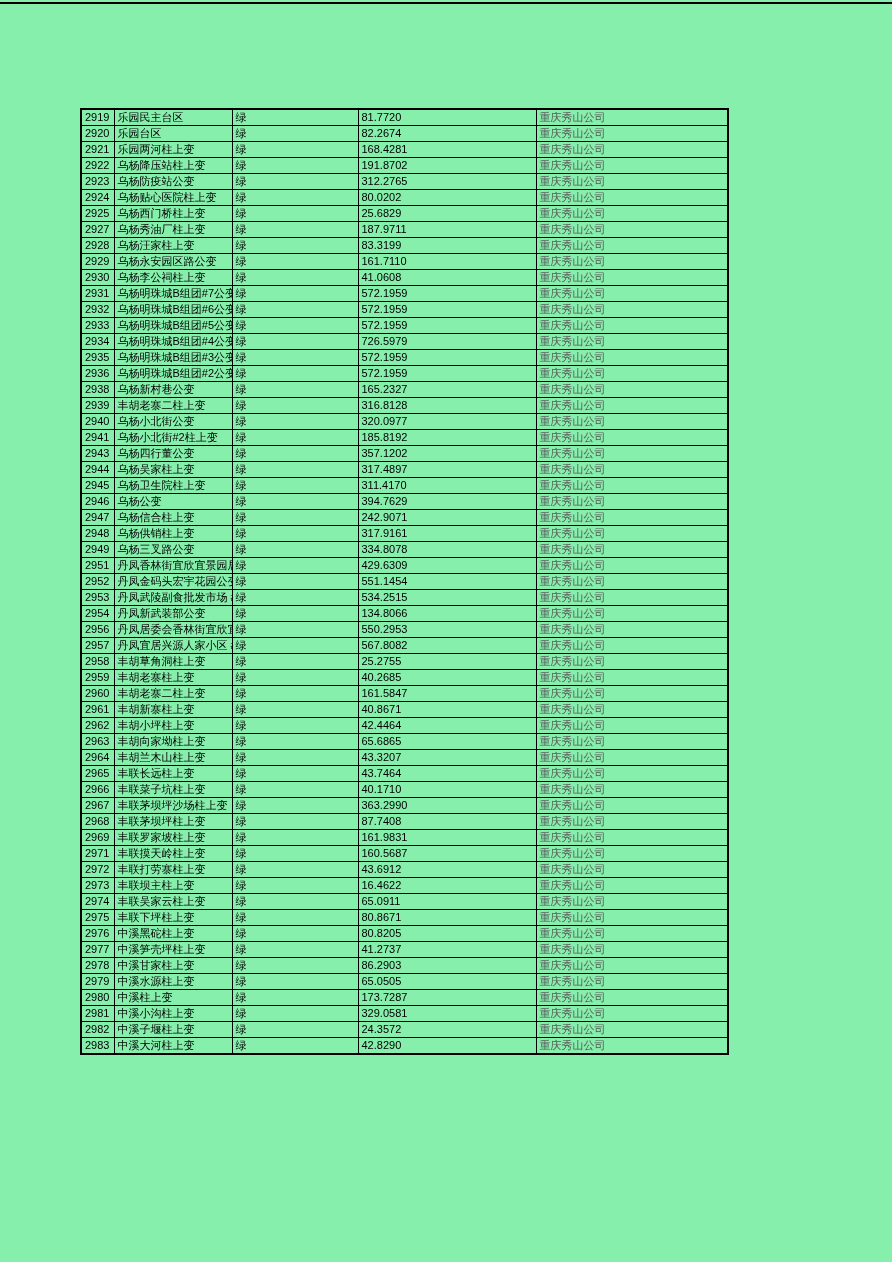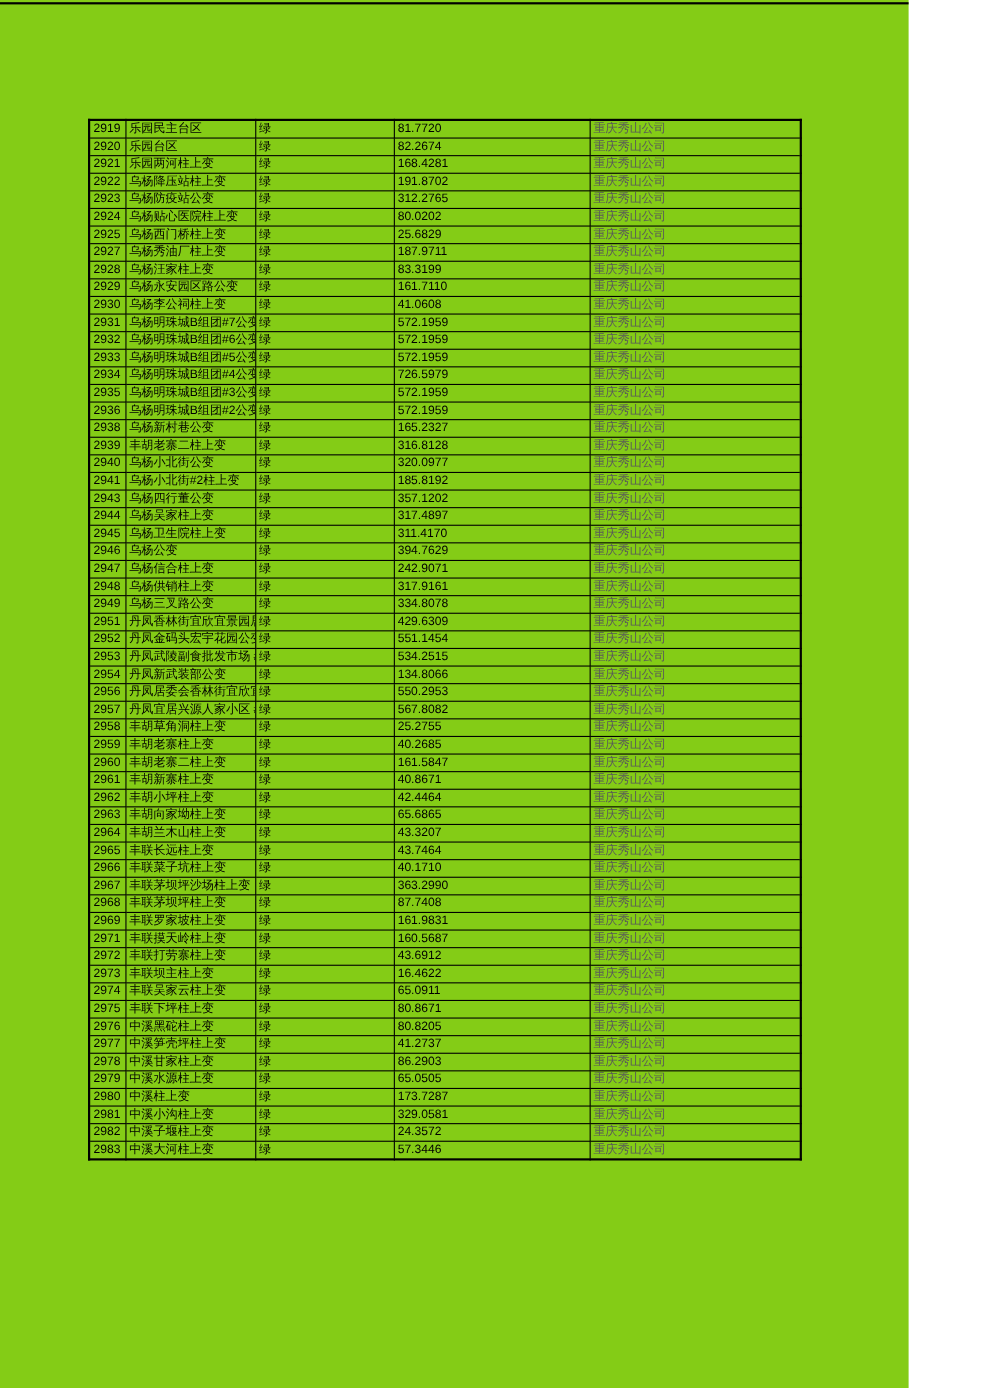--- a/index.html
+++ b/index.html
@@ -3,23 +3,23 @@
 <meta charset="utf-8">
 <style>
   html, body {
     margin: 0;
     padding: 0;
     background: #ffffff;
     font-family: "Liberation Sans", "DejaVu Sans", sans-serif;
   }
   .page {
     position: relative;
-    width: 826px;
+    width: 892px;
     height: 1262px;
-    background: #84cc16;
+    background: #86efac;
     overflow: hidden;
   }
   .top-rule {
     position: absolute;
     top: 2px;
     left: 0;
     width: 892px;
     height: 2px;
     background: #000000;
   }
@@ -464,18 +464,18 @@
           <td class="col-id">2982</td>
           <td class="col-name">中溪子堰柱上变</td>
           <td class="col-status">绿</td>
           <td class="col-value">24.3572</td>
           <td class="col-company">重庆秀山公司</td>
         </tr>
         <tr>
           <td class="col-id">2983</td>
           <td class="col-name">中溪大河柱上变</td>
           <td class="col-status">绿</td>
-          <td class="col-value">57.3446</td>
+          <td class="col-value">42.8290</td>
           <td class="col-company">重庆秀山公司</td>
         </tr>
       </tbody>
   </table>
 </div>
 
 </body></html>

